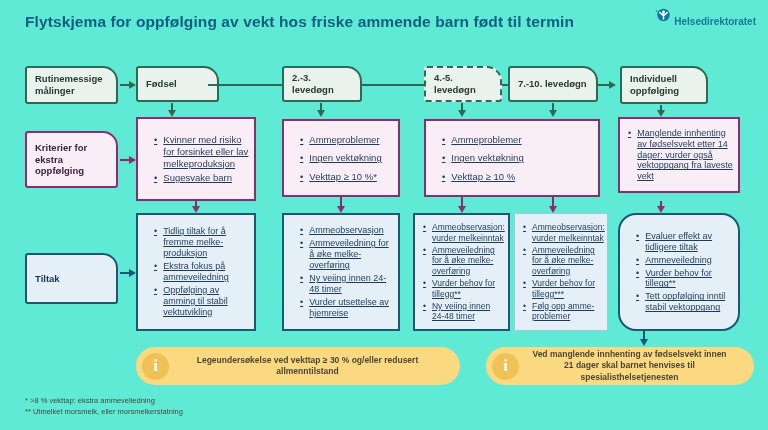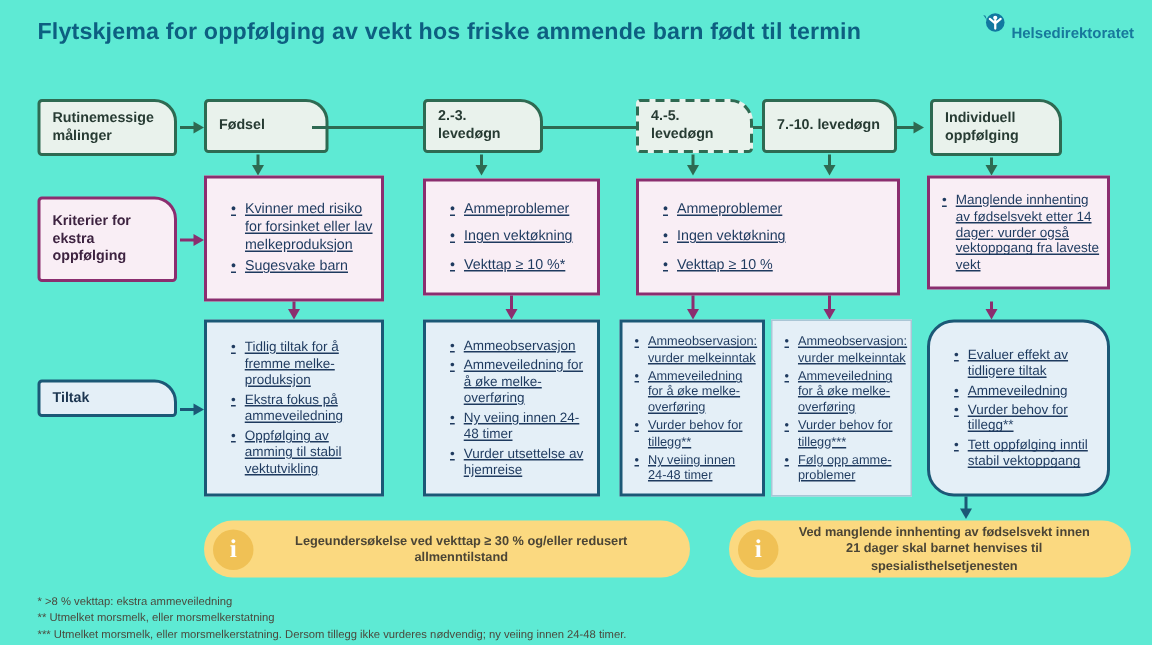--- a/index.html
+++ b/index.html
@@ -71,21 +71,21 @@
         <circle cx="9.5" cy="8" r="6.2" fill="#1178a0"></circle>
         <circle cx="9.5" cy="4.9" r="1.4" fill="#fff"></circle>
         <path d="M9.5 6.6 L9.5 12 M9.5 8.6 L5.9 5.6 M9.5 8.6 L13.1 5.6" stroke="#fff" stroke-width="1.5" fill="none" stroke-linecap="round"></path>
       </svg>
     </span>
     <span class="logo-text">Helsedirektoratet</span>
   </div>
 
   <div class="tab" style="left:25px;top:66px;width:93px;height:38px;">Rutinemessige målinger</div>
   <div class="tab pink" style="left:25px;top:131px;width:93px;height:57px;">Kriterier for ekstra oppfølging</div>
-  <div class="tab blue" style="left:25px;top:253px;width:93px;height:25px;">Tiltak</div>
+  <div class="tab blue" style="left:25px;top:253px;width:93px;height:51px;">Tiltak</div>
 
   <div class="tab" style="left:136px;top:66px;width:83px;height:36px;">Fødsel</div>
   <div class="tab" style="left:282px;top:66px;width:80px;height:36px;">2.-3. levedøgn</div>
   <div class="tab dashed" style="left:424px;top:66px;width:78px;height:36px;">4.-5. levedøgn</div>
   <div class="tab" style="left:508px;top:66px;width:90px;height:36px;">7.-10. levedøgn</div>
   <div class="tab" style="left:620px;top:66px;width:88px;height:38px;">Individuell oppfølging</div>
 
   <div class="hline harrow" style="--c:var(--green);left:120px;top:84px;width:10px;"></div>
   <div class="hline" style="--c:var(--green);left:208px;top:84px;width:74px;"></div>
   <div class="hline" style="--c:var(--green);left:362px;top:84px;width:62px;"></div>
@@ -181,16 +181,15 @@
     <span class="txt">Legeundersøkelse ved vekttap ≥ 30 % og/eller redusert allmenntilstand</span>
   </div>
   <div class="pill" style="left:486px;top:347px;width:268px;">
     <span class="info">i</span>
     <span class="txt">Ved manglende innhenting av fødselsvekt innen 21 dager skal barnet henvises til spesialisthelsetjenesten</span>
   </div>
 
   <div class="footnotes">
     <div>* &gt;8 % vekttap: ekstra ammeveiledning</div>
     <div>** Utmelket morsmelk, eller morsmelkerstatning</div>
-    <div>*** Utmelket morsmelk, eller morsmelkerstatning. Dersom tillegg ikke vurderes nødvendig; ny veiing innen 24-48 timer.</div>
   </div>
 
 </div>
 
 </body></html>

